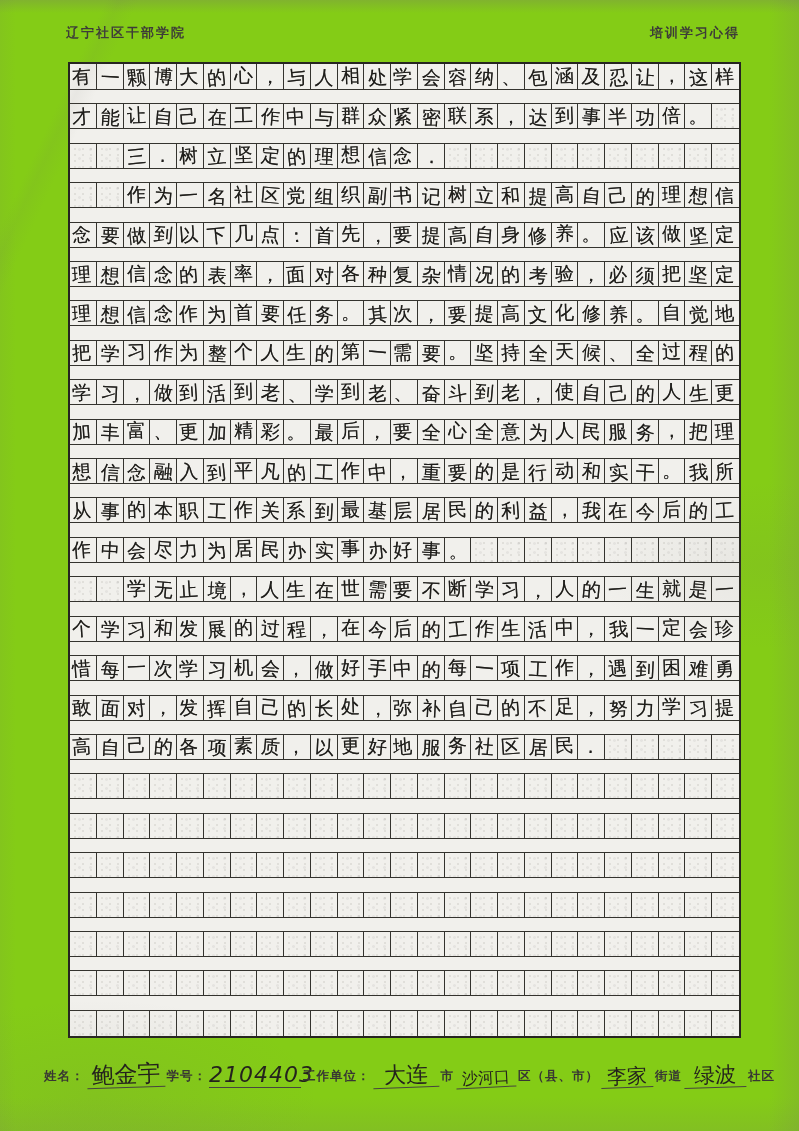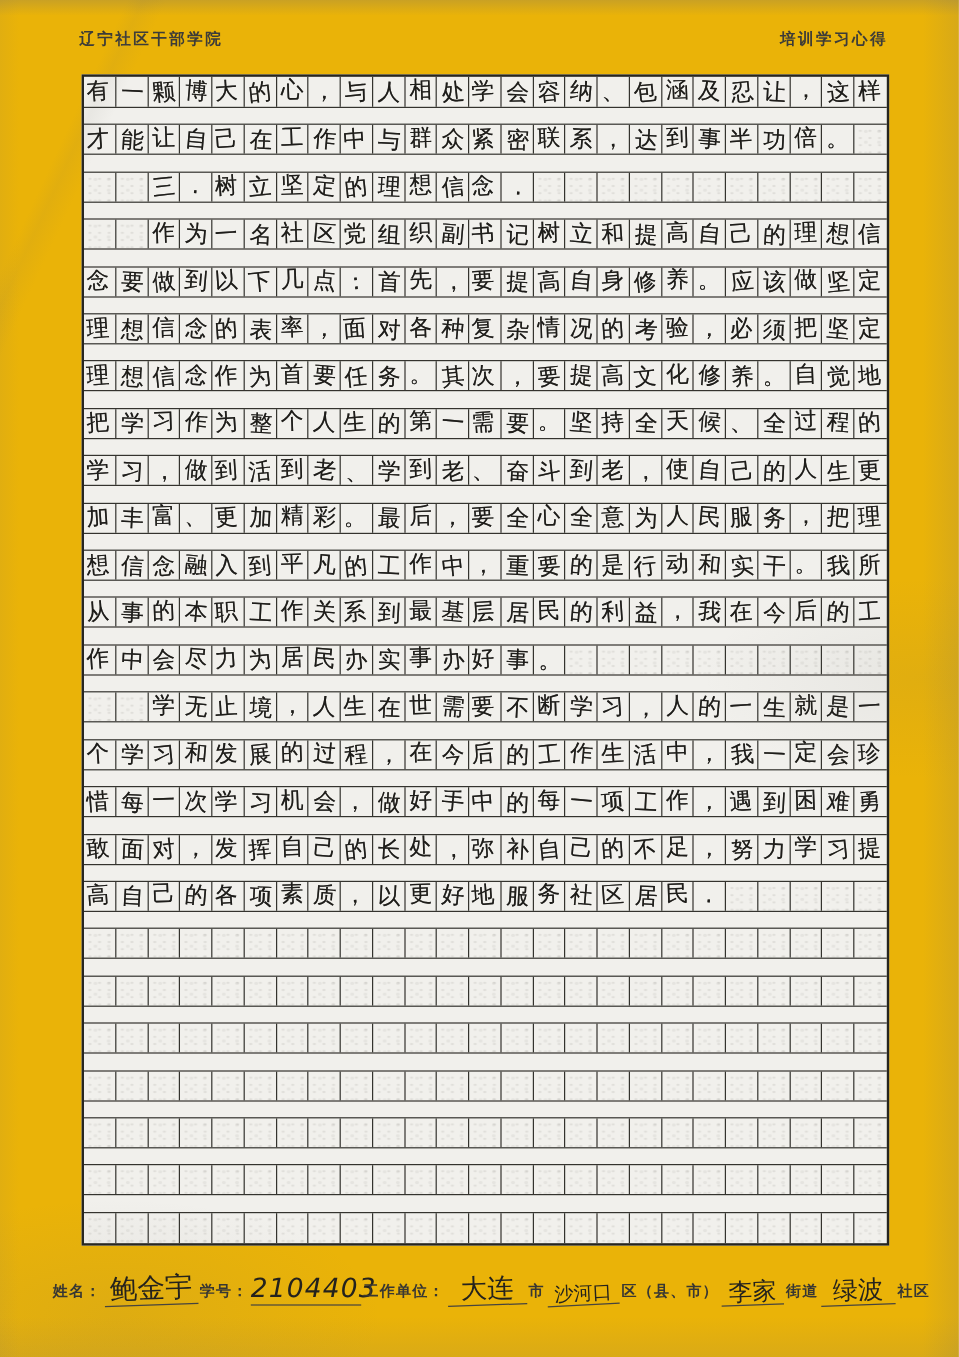--- a/index.html
+++ b/index.html
@@ -3,21 +3,21 @@
 <meta charset="utf-8">
 <style>
   html,body{margin:0;padding:0;}
   body{
     width:799px;height:1131px;position:relative;overflow:hidden;
     background:#e6e5e1;
     font-family:"Liberation Serif", serif;
   }
   .paper{
     position:absolute;inset:0;
-    background:#eab308;
+    background:#84cc16;
   }
   
   .edge-shade{
     position:absolute;inset:0;pointer-events:none;z-index:5;
     background:
       linear-gradient(to bottom, rgba(118,115,108,.28), rgba(118,115,108,0) 13px),
       linear-gradient(to left, rgba(118,115,108,.16), rgba(118,115,108,0) 30px),
       linear-gradient(to top, rgba(118,115,108,.14), rgba(118,115,108,0) 34px),
       linear-gradient(to right, rgba(118,115,108,.08), rgba(118,115,108,0) 16px),
       linear-gradient(115deg, rgba(0,0,0,0) 0 8%, rgba(112,110,102,.07) 9%, rgba(0,0,0,0) 10.5%),

